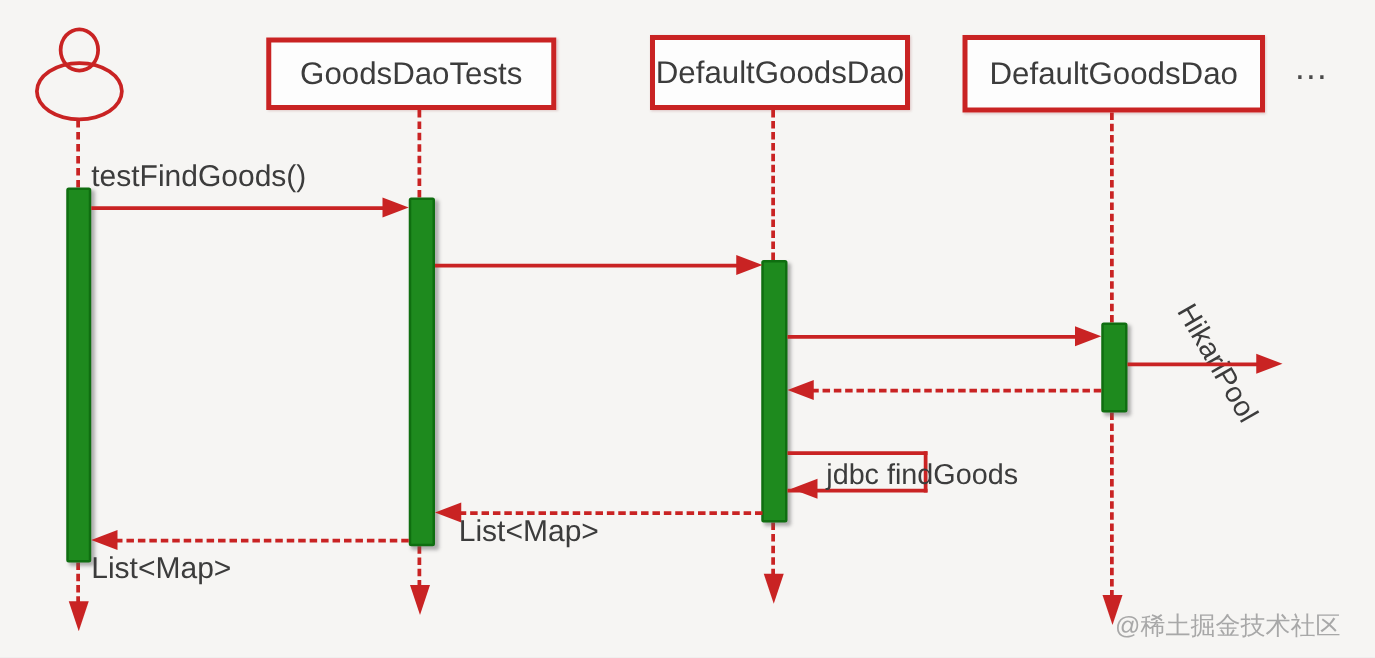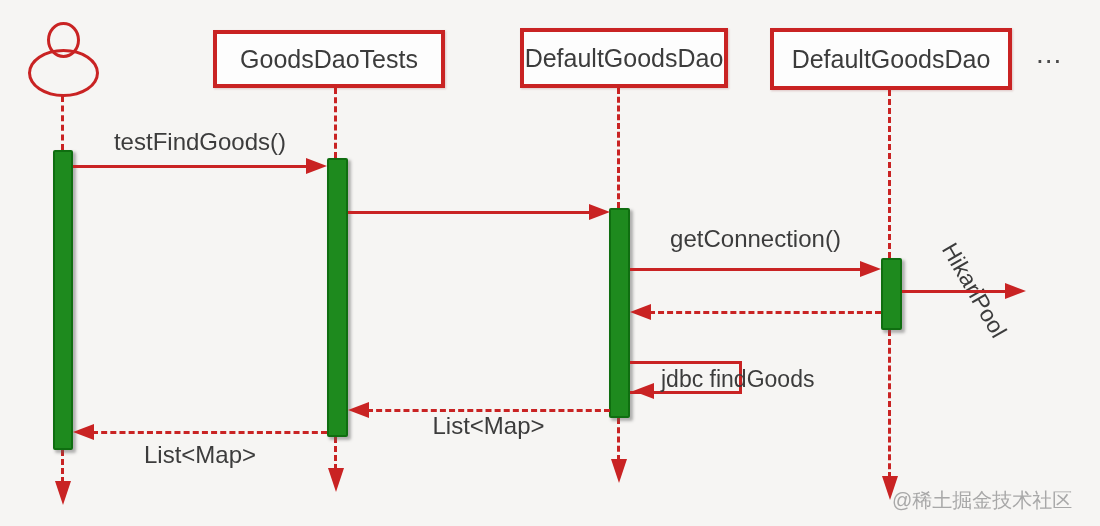--- a/index.html
+++ b/index.html
@@ -70,21 +70,21 @@
     border-top:24px solid var(--red);}
   
   .self-loop{
     position:absolute;
     border-top:3px solid var(--red);
     border-right:3px solid var(--red);
     border-bottom:3px solid var(--red);
   }
   
   .msg{position:absolute;font-size:24px;color:var(--text);white-space:nowrap;}
-  .msg.center{text-align:center;}
+  .msg.center{}
   .msg.rotated{transform:rotate(60deg);text-align:center;}
   .watermark{position:absolute;font-size:20px;color:var(--watermark);white-space:nowrap;}
 </style>
 </head>
 <body>
 
 <div class="diagram">
 
   <div class="actor-head" style="left:47px;top:22px;width:33px;height:36px"></div>
   <div class="actor-body" style="left:28px;top:49px;width:71px;height:48px"></div>
@@ -113,21 +113,20 @@
   <div class="activation" style="left:609px;top:208px;width:21px;height:210px"></div>
   <div class="activation" style="left:881px;top:258px;width:21px;height:72px"></div>
 
   <div class="msg center" style="left:73px;top:128px;width:254px">testFindGoods()</div>
   <div class="hline" style="left:73px;top:165px;width:236px"></div>
   <div class="arrow-right" style="left:306px;top:158px"></div>
 
   <div class="hline" style="left:348px;top:211px;width:244px"></div>
   <div class="arrow-right" style="left:589px;top:204px"></div>
 
-  <div class="msg center" style="left:630px;top:225px;width:251px">getConnection()</div>
   <div class="hline" style="left:630px;top:268px;width:233px"></div>
   <div class="arrow-right" style="left:860px;top:261px"></div>
 
   <div class="msg rotated" style="left:904px;top:277px;width:140px;font-size:23px">HikariPool</div>
   <div class="hline" style="left:902px;top:290px;width:104px"></div>
   <div class="arrow-right" style="left:1005px;top:283px"></div>
 
   <div class="hline dashed" style="left:649px;top:311px;width:232px"></div>
   <div class="arrow-left" style="left:630px;top:304px"></div>
 

